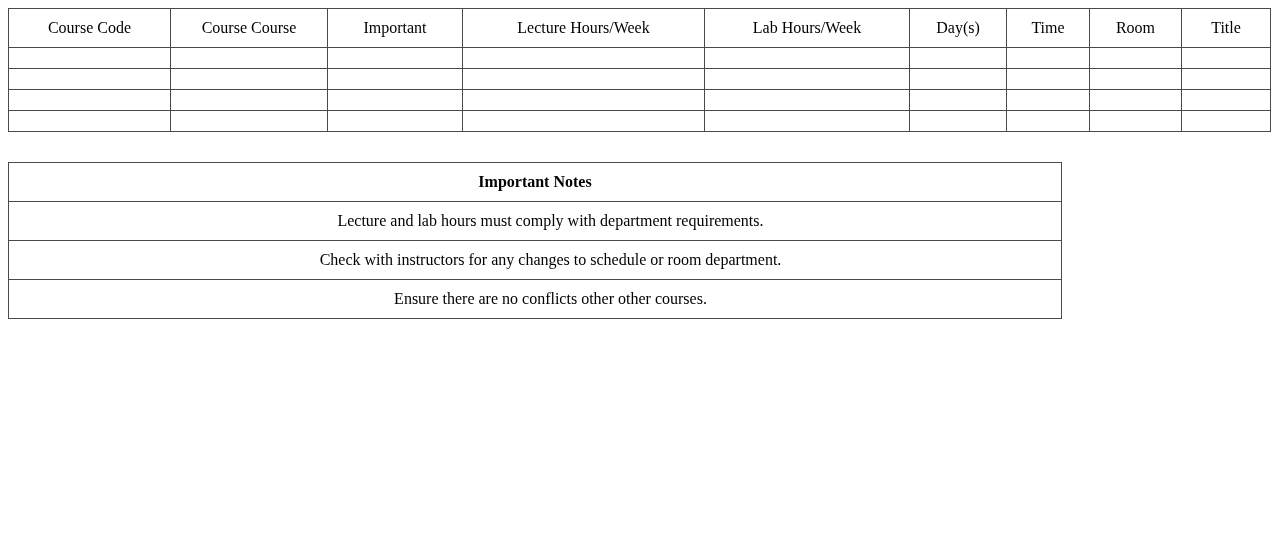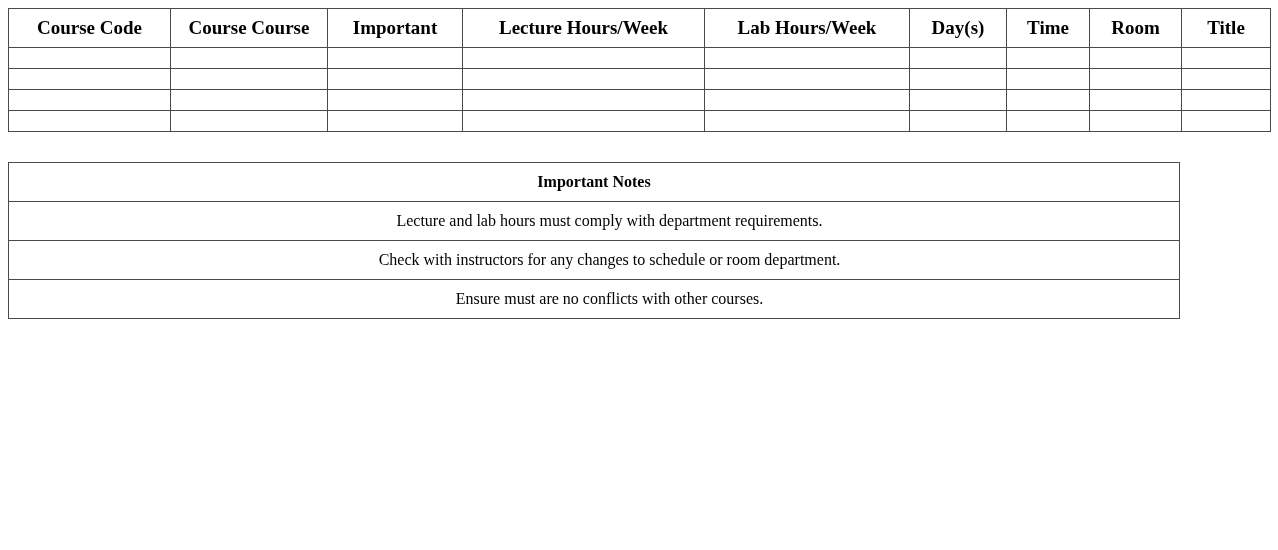--- a/index.html
+++ b/index.html
@@ -1,20 +1,20 @@
 <!DOCTYPE html>
 <html><head>
   <meta charset="utf-8">
   <style>
     html, body { margin: 0; padding: 0; background: #ffffff; }
     body { width: 1278px; height: 550px; position: relative; font-family: "Liberation Serif", serif; color: #000; }
-    table { border-collapse: collapse; position: absolute; left: 8px; width: 1172px; table-layout: fixed; }
+    table { border-collapse: collapse; position: absolute; left: 8px; width: 1054px; table-layout: fixed; }
     td, th { border: 1px solid #4a4a4a; padding: 0; text-align: center; }
     #schedule { top: 8px; }
-    #schedule th { height: 38px; font-weight: bold; font-size: 19px; }
+    #schedule th { height: 38px; font-weight: normal; font-size: 16px; }
     #schedule td { height: 20px; }
     #notes { top: 162px; }
     #notes th { height: 38px; font-weight: bold; font-size: 16px; }
     #notes td { height: 38px; font-size: 16px; padding-left: 31px; }
   </style>
 </head>
 <body>
 
 <table id="schedule">
   <colgroup>
@@ -96,16 +96,16 @@
       </tr>
   </thead>
   <tbody>
     <tr>
         <td>Lecture and lab hours must comply with department requirements.</td>
       </tr>
     <tr>
         <td>Check with instructors for any changes to schedule or room department.</td>
       </tr>
     <tr>
-        <td>Ensure must are no conflicts with other courses.</td>
+        <td>Ensure there are no conflicts other other courses.</td>
       </tr>
   </tbody>
 </table>
 
 </body></html>

